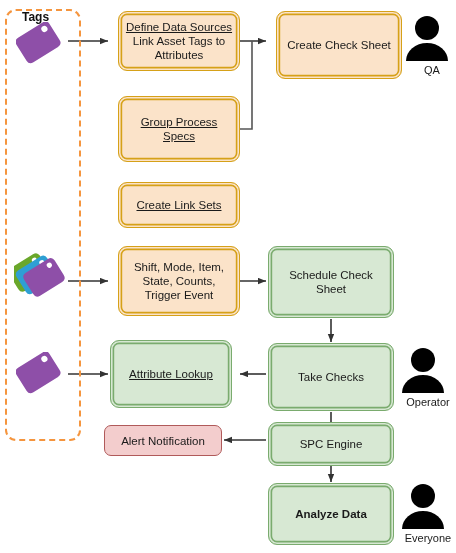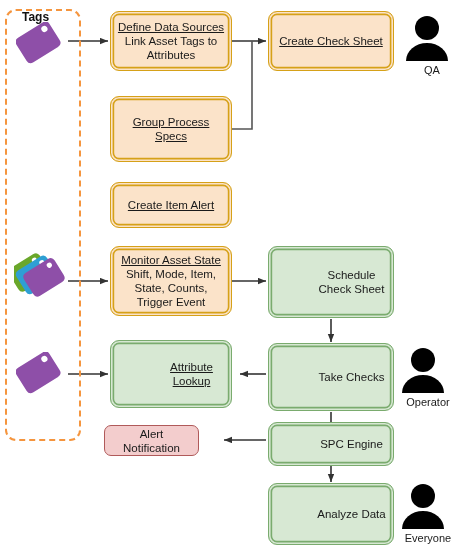--- a/index.html
+++ b/index.html
@@ -30,26 +30,26 @@
     font-size: 11.5px;
     color: #1a1a1a;
     line-height: 14px;
     border-radius: 9px;
   }
   
   .node.orange {
     background: #fbe3c9;
     border: 1.6px solid #d6a118;
     box-shadow: inset 0 0 0 1.6px #fbe3c9, inset 0 0 0 3.2px #d6a118;
+    margin-left: 8px;
   }
   .node.green {
     background: #d7e8d3;
     border: 1.6px solid #7aab6e;
     box-shadow: inset 0 0 0 1.6px #d7e8d3, inset 0 0 0 3.2px #7aab6e;
-    padding-left: 41px;
   }
   .node.red {
     background: #f3cdcd;
     border: 1.4px solid #b05a5a;
     box-shadow: none;
     border-radius: 7px;
   }
   .node .inner {
     padding: 0 6px;
     width: 100%;
@@ -172,38 +172,37 @@
 </div>
 
 <div class="node orange" style="left:110px; top:96px; width:122px; height:66px;">
   <div class="inner">
     <span class="hdr">Group Process Specs</span>
   </div>
 </div>
 
 <div class="node orange" style="left:110px; top:182px; width:122px; height:46px;">
   <div class="inner">
-    <span class="hdr">Create Item Alert</span>
+    <span class="hdr">Create Link Sets</span>
   </div>
 </div>
 
 <div class="node orange" style="left:110px; top:246px; width:122px; height:70px;">
   <div class="inner">
-    <span class="hdr">Monitor Asset State</span>
     <span class="sub">Shift, Mode, Item, State, Counts, Trigger Event</span>
   </div>
 </div>
 
 <div class="node green" style="left:110px; top:340px; width:122px; height:68px;">
   <div class="inner">
     <span class="hdr">Attribute Lookup</span>
   </div>
 </div>
 
-<div class="node orange" style="left:268px; top:11px; width:126px; height:60px;text-decoration:underline;">
+<div class="node orange" style="left:268px; top:11px; width:126px; height:68px;">
   <div class="inner">
     <span class="sub">Create Check Sheet</span>
   </div>
 </div>
 
 <div class="node green" style="left:268px; top:246px; width:126px; height:72px;">
   <div class="inner">
     <span class="sub">Schedule Check Sheet</span>
   </div>
 </div>
@@ -213,27 +212,27 @@
     <span class="sub">Take Checks</span>
   </div>
 </div>
 
 <div class="node green" style="left:268px; top:422px; width:126px; height:44px;">
   <div class="inner">
     <span class="sub">SPC Engine</span>
   </div>
 </div>
 
-<div class="node green" style="left:268px; top:483px; width:126px; height:62px;">
+<div class="node green" style="left:268px; top:483px; width:126px; height:62px;font-weight:bold;">
   <div class="inner">
     <span class="sub">Analyze Data</span>
   </div>
 </div>
 
-<div class="node red" style="left:104px; top:425px; width:95px; height:31px;">
+<div class="node red" style="left:104px; top:425px; width:118px; height:31px;">
   <div class="inner">
     <span class="sub">Alert Notification</span>
   </div>
 </div>
 
 <div class="actor" style="left:404px; top:14px;">
   <span class="glyph">
     <svg width="46" height="48" viewBox="0 0 46 48">
       <circle cx="23" cy="14" r="12" fill="#000000"></circle>
       <path d="M2,47 a21,18 0 0 1 42,0 z" fill="#000000"></path>

